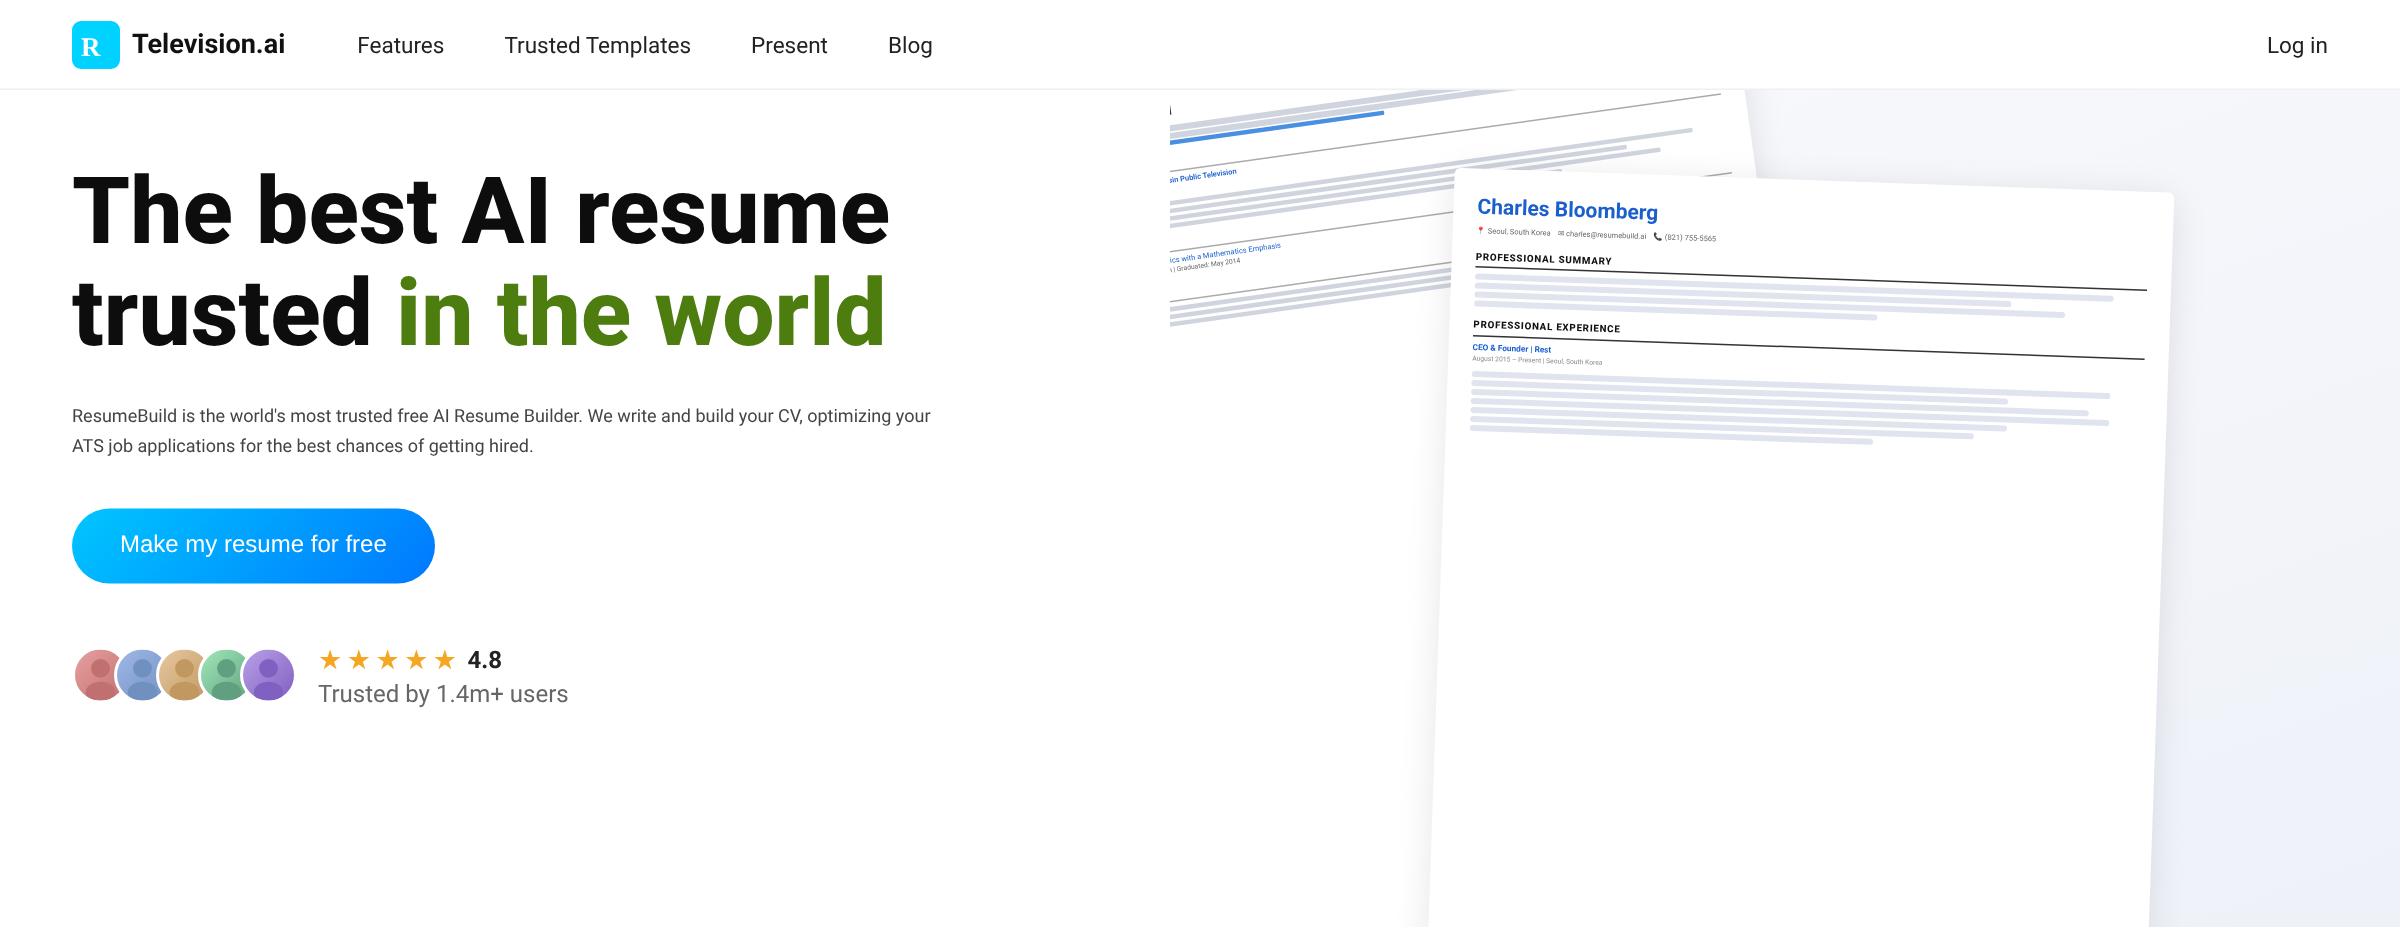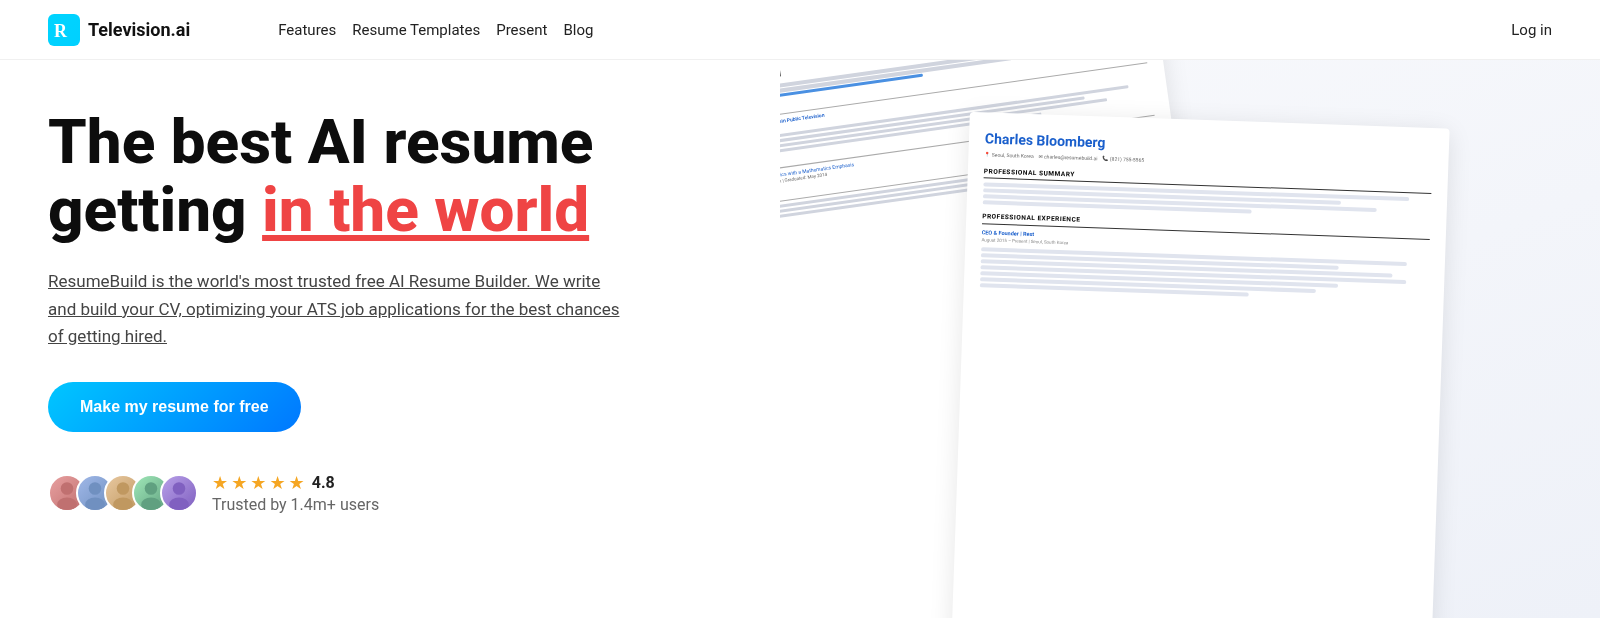--- a/index.html
+++ b/index.html
@@ -32,23 +32,22 @@
       width: 32px;
       height: 32px;
     }
     .logo-text {
       font-size: 18px;
       font-weight: 700;
       color: #111;
     }
     .nav-links {
       display: flex;
-      gap: 16px;
+      gap: 40px;
       flex: 1;
-      margin-left: 40px;
     }
     .nav-link {
       font-size: 15px;
       color: #222;
       cursor: pointer;
       text-decoration: none;
     }
     .nav-right {
       display: flex;
       align-items: center;
@@ -85,46 +84,44 @@
       justify-content: flex-start;
     }
     .hero-title {
       font-size: 62px;
       font-weight: 800;
       color: #0d0d0d;
       line-height: 1.1;
       margin-bottom: 24px;
     }
     .hero-title-highlight {
-      color: #ef4444;
+      color: #4d7c0f;
       font-weight: 800;
-      text-decoration: underline;
     }
     .hero-desc {
-      font-size: 17px;
+      font-size: 12px;
       color: #444;
       line-height: 1.6;
       max-width: 580px;
       margin-bottom: 32px;
-      text-decoration: underline;
     }
     .hero-buttons {
       display: flex;
       align-items: center;
       gap: 16px;
       margin-bottom: 40px;
     }
     .btn-primary {
       background: linear-gradient(135deg, #00c6ff, #0078ff);
       color: #fff;
       border: none;
       border-radius: 28px;
       padding: 16px 32px;
       font-size: 16px;
-      font-weight: 700;
+      font-weight: 400;
       cursor: pointer;
       white-space: nowrap;
     }
     .btn-secondary {
       background: #fff;
       color: #222;
       border: 1.5px solid #ccc;
       border-radius: 28px;
       padding: 14px 32px;
       font-size: 16px;
@@ -282,36 +279,36 @@
           <stop offset="100%" stop-color="#0055ff"></stop>
         </linearGradient>
       </defs>
       <text x="6" y="23" font-size="18" font-weight="900" fill="white" font-family="serif">R</text>
     </svg>
     <span class="logo-text">Television.ai</span>
   </div>
 
   <div class="nav-links">
     <a class="nav-link">Features</a>
-    <a class="nav-link">Resume Templates</a>
+    <a class="nav-link">Trusted Templates</a>
     <a class="nav-link">Present</a>
     <a class="nav-link">Blog</a>
   </div>
 
   <div class="nav-right">
     <span class="login-link">Log in</span>
   </div>
 </nav>
 
 <div class="main">
 
   <div class="hero-left">
     <h1 class="hero-title">
       <span>The best AI resume</span><br>
-      <span>getting </span><span class="hero-title-highlight">in the world</span>
+      <span>trusted </span><span class="hero-title-highlight">in the world</span>
     </h1>
 
     <p class="hero-desc">ResumeBuild is the world's most trusted free AI Resume Builder. We write and build your CV, optimizing your ATS job applications for the best chances of getting hired.</p>
 
     <div class="hero-buttons">
       <button class="btn-primary">Make my resume for free</button>
     </div>
 
     <div class="social-proof">
       <div class="avatars">

